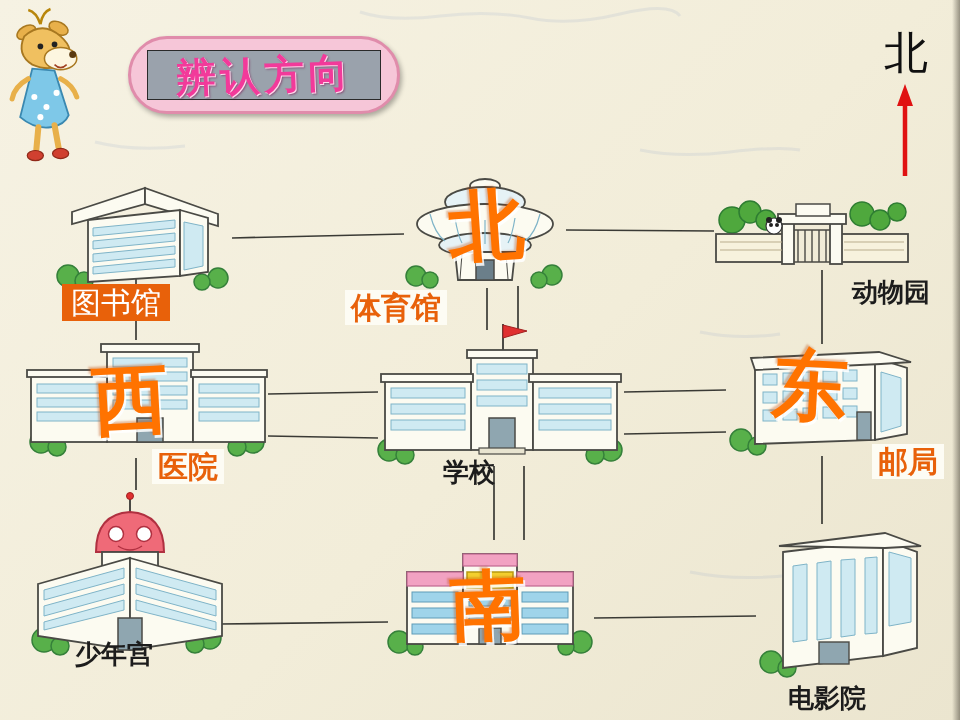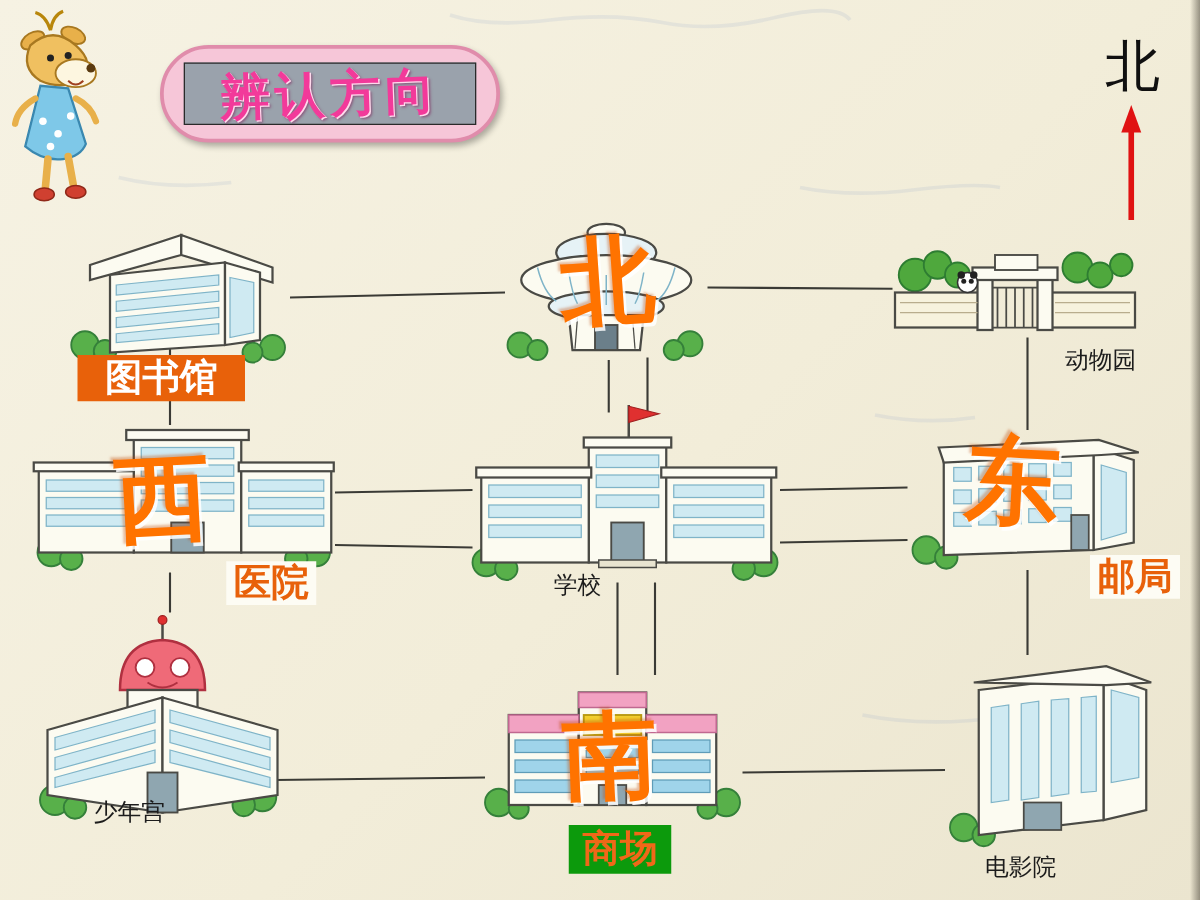--- a/index.html
+++ b/index.html
@@ -4,24 +4,24 @@
 <style>
   *{box-sizing:border-box}
   html,body{margin:0;padding:0}
   body{width:960px;height:720px;overflow:hidden;font-family:"Liberation Sans",sans-serif}
   .stage{position:relative;width:960px;height:720px;overflow:hidden;
          background:linear-gradient(135deg,#f6f2e3 0%,#f2edd9 55%,#ebe5cf 100%)}
   .roads{position:absolute;inset:0;z-index:1;pointer-events:none}
   .building{position:absolute;z-index:2}
   .building svg{display:block;width:100%;height:100%}
   .lbl{position:absolute;z-index:5;line-height:1.1;white-space:nowrap}
-  .lbl-orange-bg{background:#e8610a;color:#ffffff;font-size:30px;font-weight:bold;padding:2px 22px}
+  .lbl-orange-bg{background:#e8610a;color:#ffffff;font-size:30px;font-weight:normal;padding:2px 9px}
   .lbl-white-bg{background:#fdfcf4;color:#e8610a;font-size:30px;font-weight:bold;padding:1px 6px}
   .lbl-green-bg{background:#0c9a0c;color:#f06818;font-size:30px;font-weight:bold;padding:3px 11px}
-  .lbl-plain{color:#1c1c1c;font-size:19px;font-weight:normal;font-family:"DejaVu Serif",serif}
+  .lbl-plain{color:#1c1c1c;font-size:26px;font-weight:bold;font-family:"DejaVu Serif",serif}
   .dir-char{position:absolute;z-index:6;color:#ff7300;font-weight:bold;font-size:76px;line-height:1;
             text-shadow:2px 3px 0 rgba(255,255,255,.85),-2px -2px 2px rgba(190,70,0,.35)}
   .banner{position:absolute;left:128px;top:36px;width:272px;height:78px;z-index:10;
           background:#f6c6d8;border:3px solid #e08cab;border-radius:40px;
           box-shadow:2px 3px 5px rgba(0,0,0,.3)}
   .banner-inner{position:absolute;left:16px;top:11px;right:16px;bottom:11px;background:#9aa2ac;
           border:1px solid #2a2a2a;display:flex;align-items:center;justify-content:center}
   .banner-title{font-size:40px;font-weight:bold;letter-spacing:4px;color:#f23a9a;
           text-shadow:1px 1px 0 #ffd9ec,2px 2px 2px rgba(120,20,80,.5);transform:rotate(-2deg)}
   .north-txt{position:absolute;left:884px;top:24px;z-index:10;font-size:44px;color:#101010;
@@ -387,22 +387,22 @@
       <rect x="64" y="120" width="30" height="22" fill="#8fa6b0" stroke="#4a4a45" stroke-width="1.4"></rect>
     </svg>
   </div>
 
   <div class="dir-char" style="left:448px;top:188px;transform:rotate(-4deg)">北</div>
   <div class="dir-char" style="left:92px;top:362px;transform:rotate(-3deg)">西</div>
   <div class="dir-char" style="left:772px;top:348px;transform:rotate(3deg)">东</div>
   <div class="dir-char" style="left:450px;top:568px;transform:rotate(-2deg)">南</div>
 
   <div class="lbl lbl-orange-bg" style="left:62px;top:284px">图书馆</div>
+  <div class="lbl lbl-white-bg" style="left:345px;top:290px">体育馆</div>
   <div class="lbl lbl-plain" style="left:852px;top:278px">动物园</div>
-  <div class="lbl lbl-white-bg" style="left:181px;top:449px">医院</div>
+  <div class="lbl lbl-white-bg" style="left:152px;top:449px">医院</div>
   <div class="lbl lbl-plain" style="left:443px;top:458px">学校</div>
   <div class="lbl lbl-white-bg" style="left:872px;top:444px">邮局</div>
   <div class="lbl lbl-plain" style="left:75px;top:640px">少年宫</div>
-  <div class="lbl lbl-green-bg" style="left:455px;top:660px">商场</div>
   <div class="lbl lbl-plain" style="left:788px;top:684px">电影院</div>
 
   <div class="scan-edge"></div>
 </div>
 
 </body></html>

